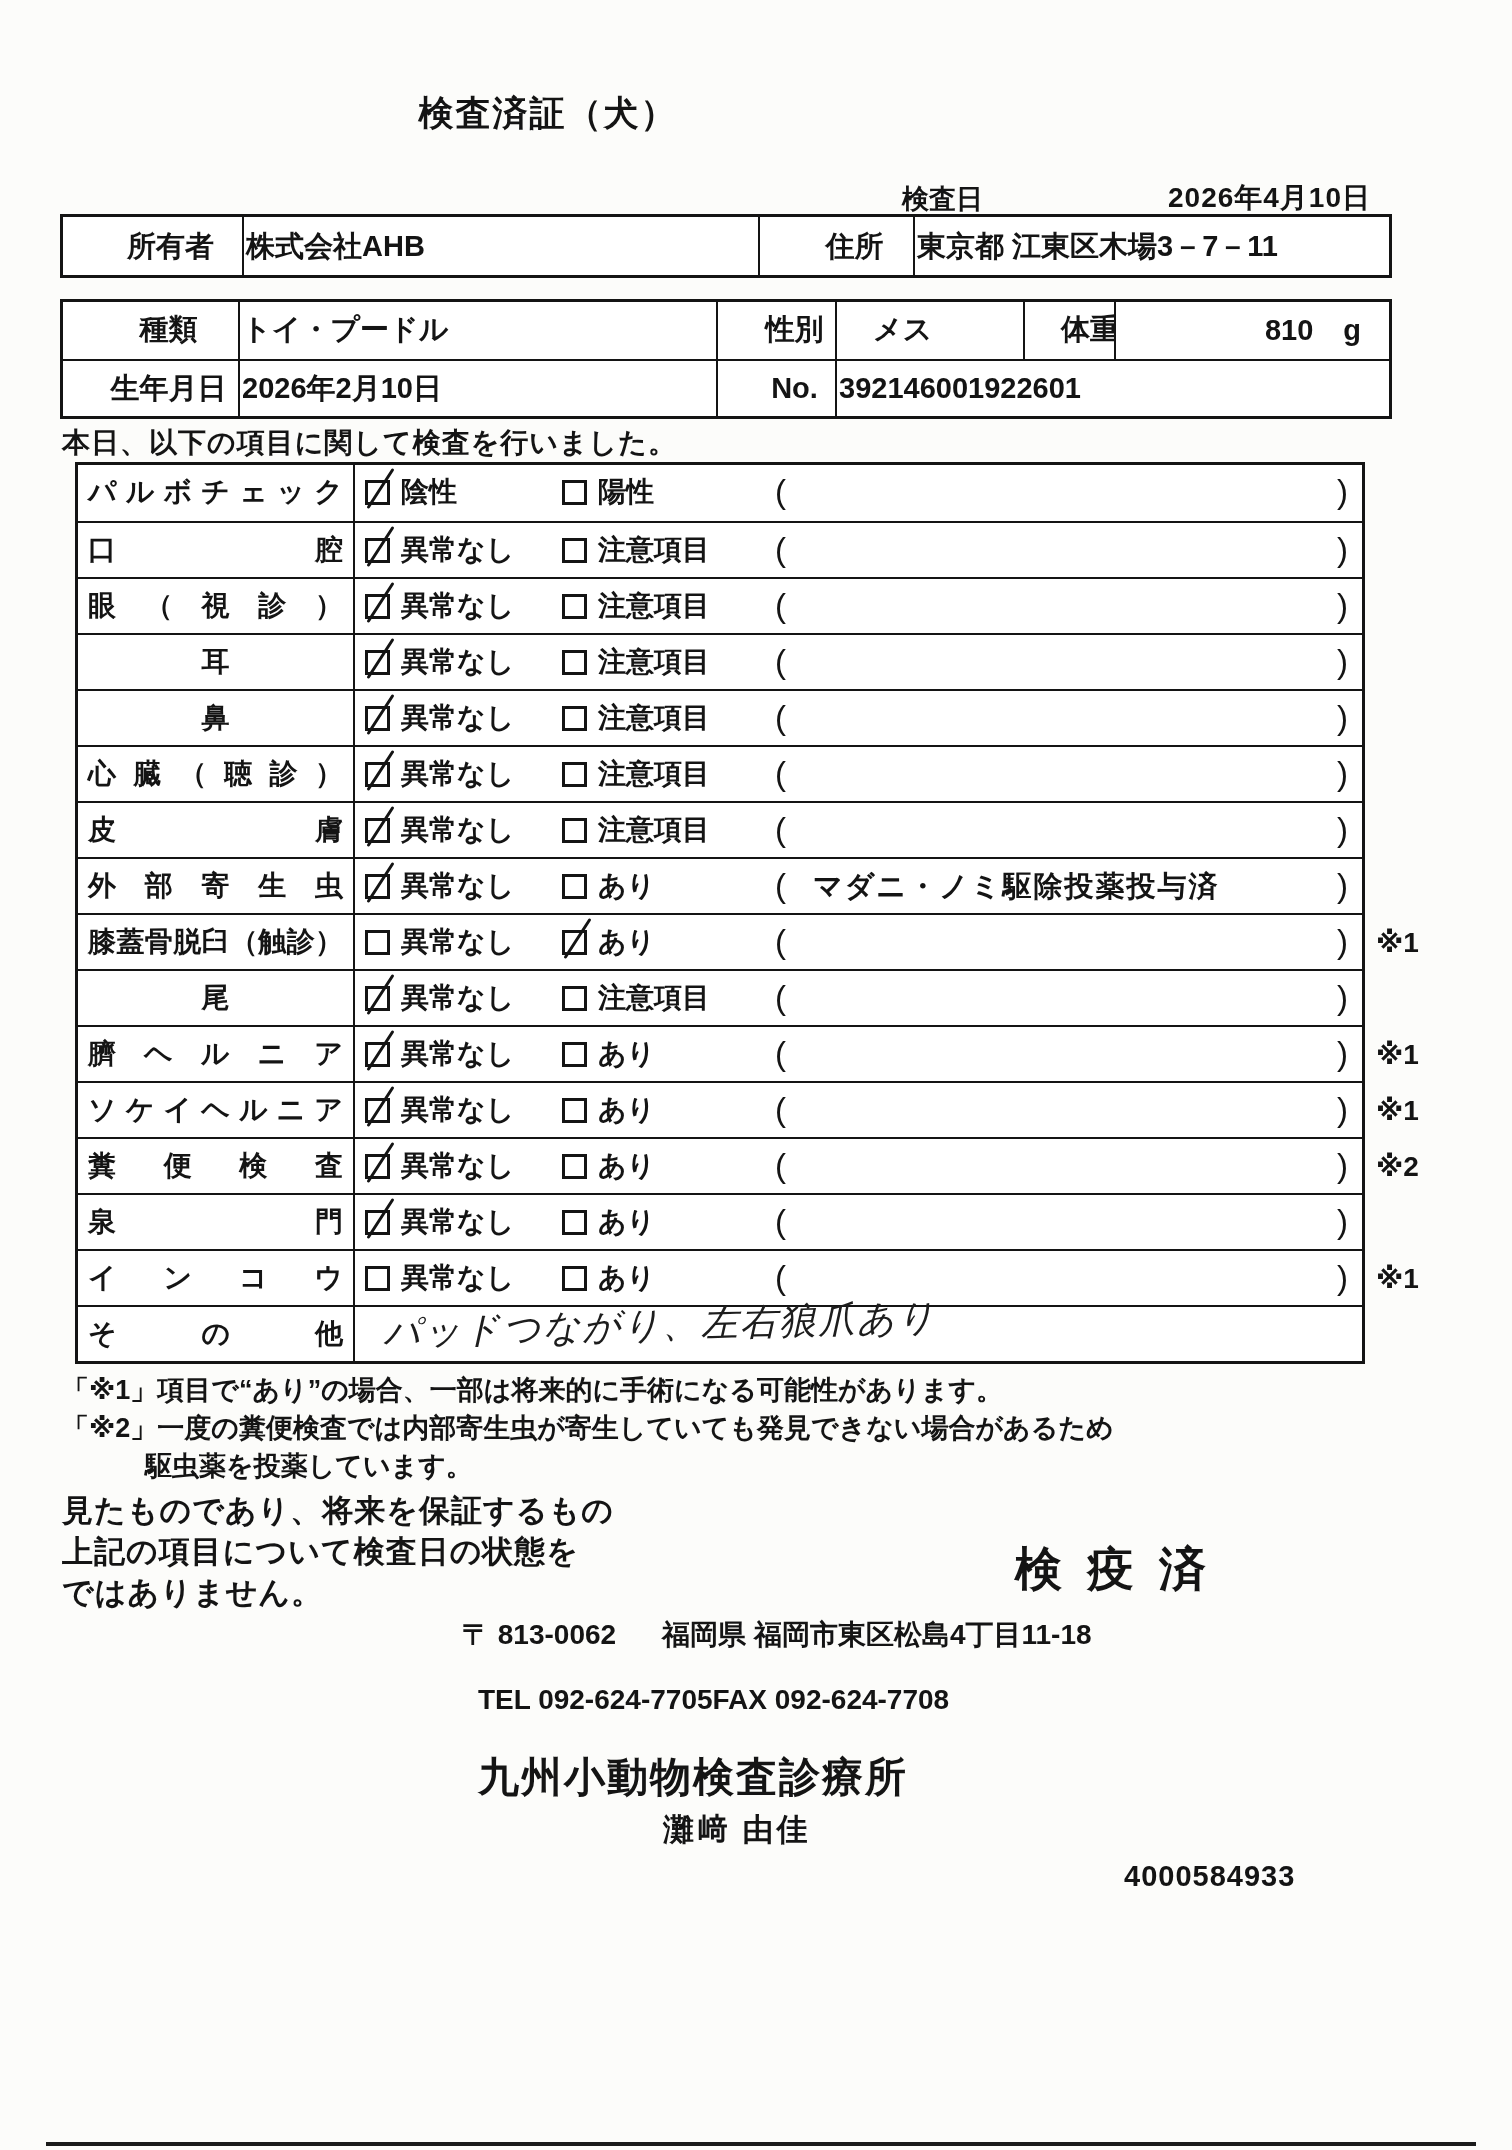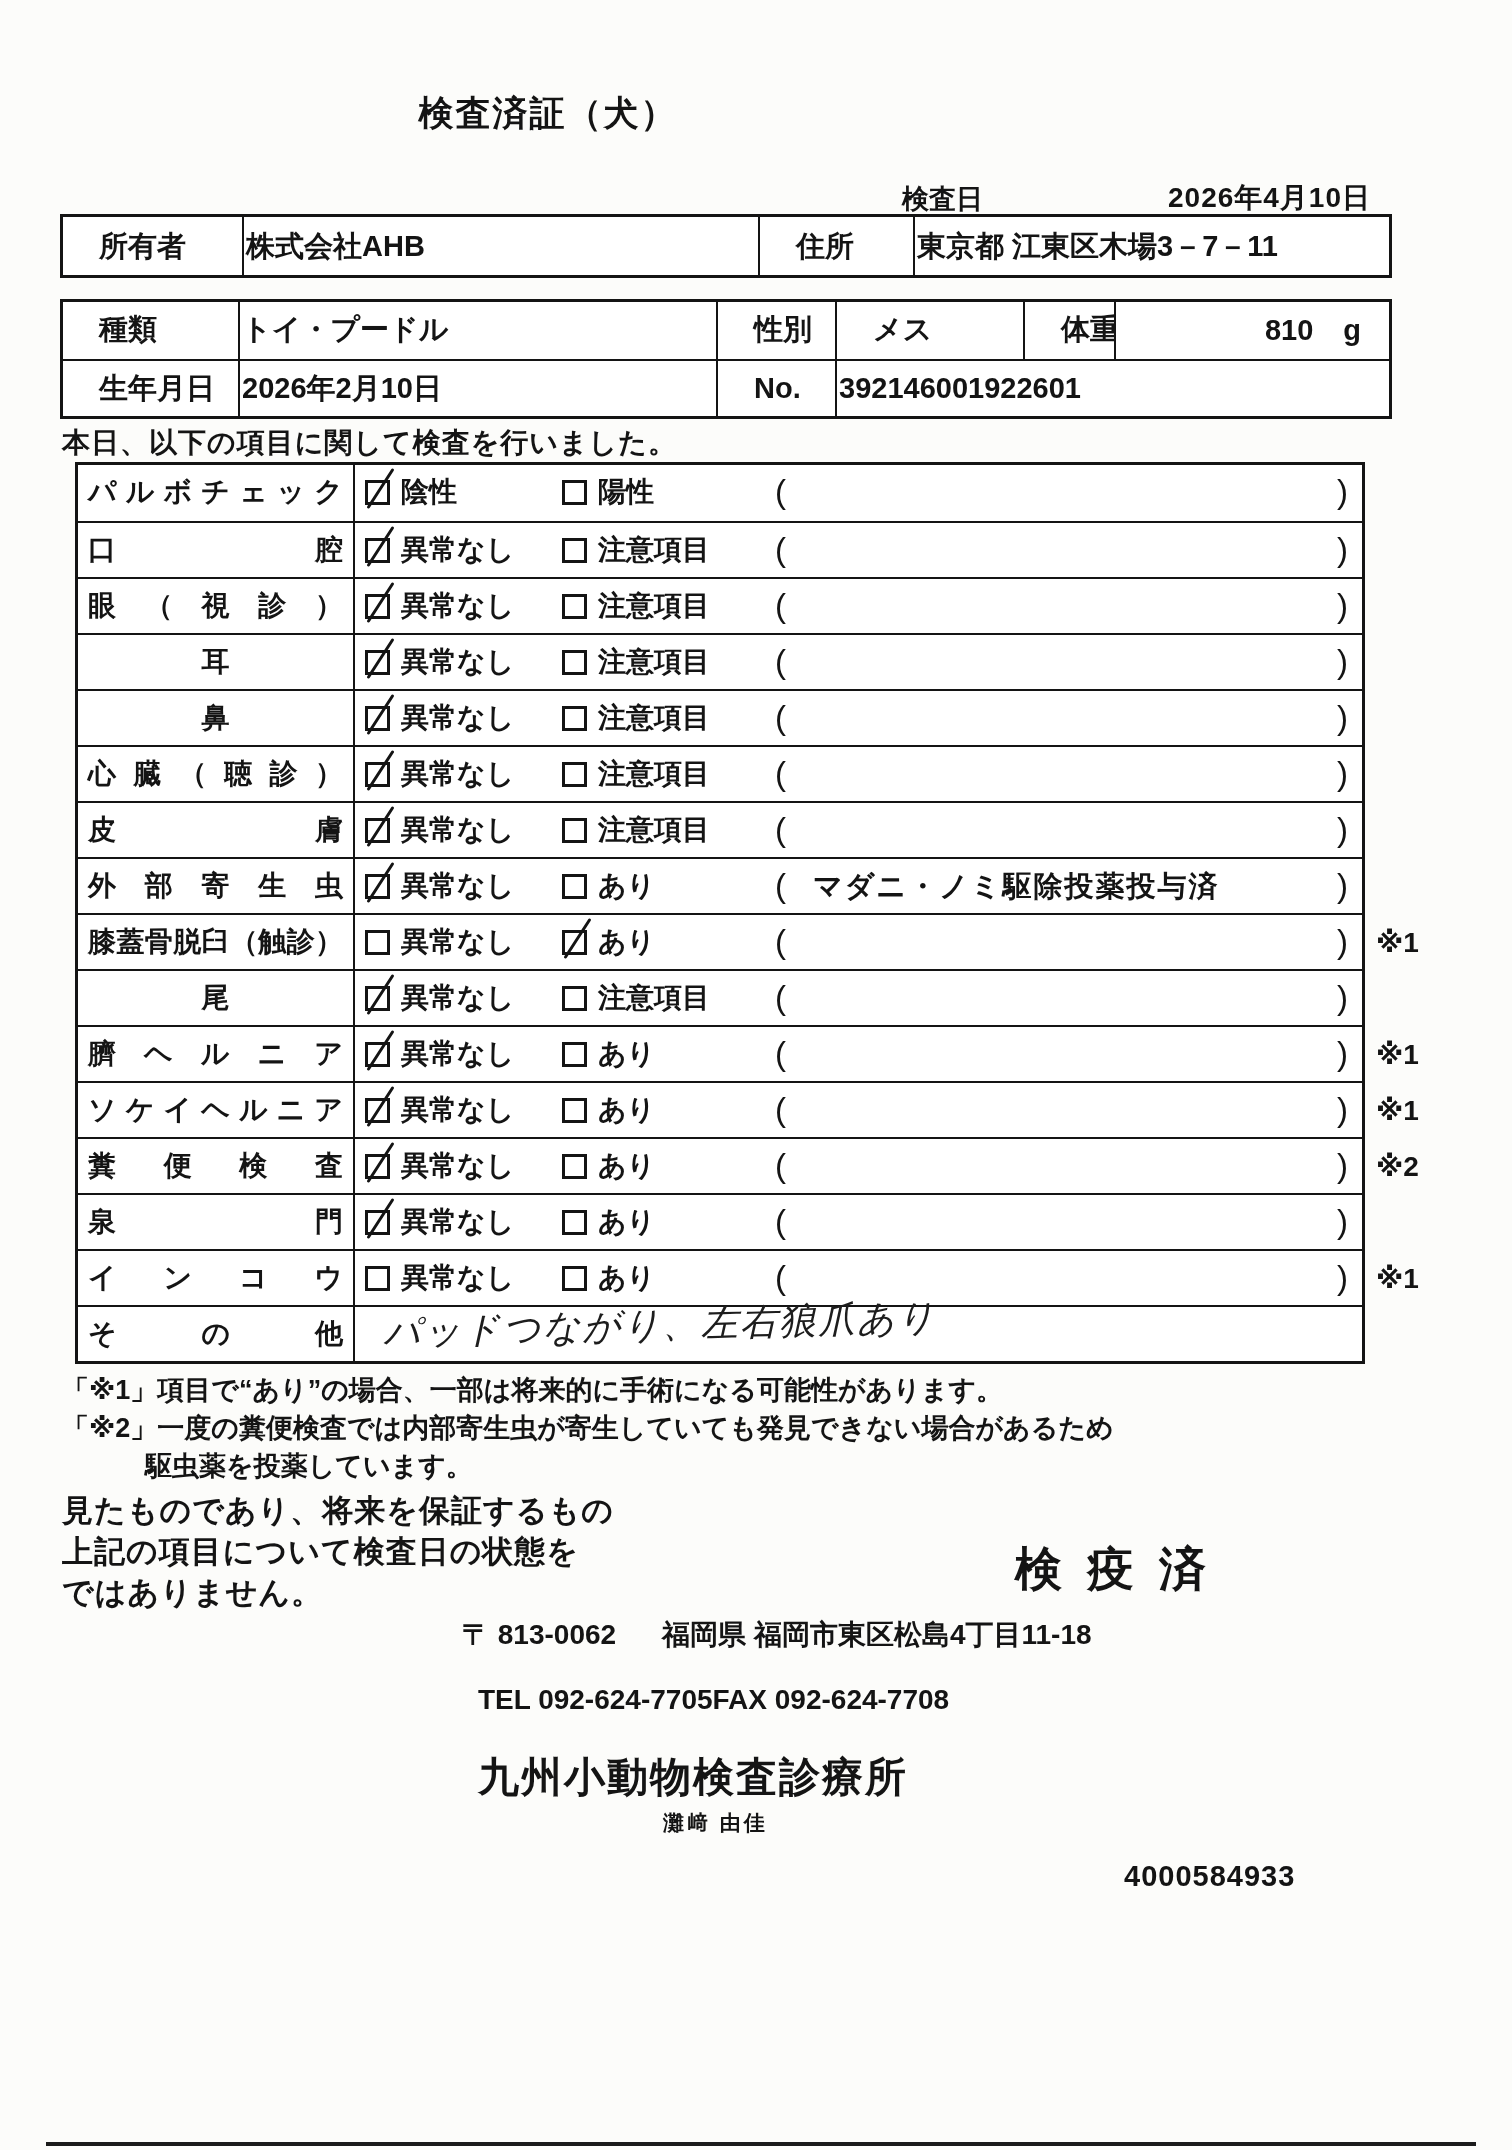--- a/index.html
+++ b/index.html
@@ -22,21 +22,21 @@
   .insp-date-value { top:179px; left:1168px; font-size:28px; letter-spacing:1px; }
 
   
   .tableA { top:214px; left:60px; width:1332px; height:64px; border:3px solid #141414; display:flex; background:#fff; }
   .tableB { top:299px; left:60px; width:1332px; border:3px solid #141414; background:#fff; }
   .hrow { display:flex; height:57px; }
   .hrow + .hrow { border-top:2px solid #141414; }
   .hcell { border-right:2px solid #141414; font-size:29px; line-height:55px; overflow:hidden; white-space:nowrap; }
   .tableA .hcell { line-height:58px; }
   .hcell.last { border-right:none; flex:1; }
-  .hcell.center { text-align:left;padding-left:36px; }
+  .hcell.center { text-align:center;padding-left:36px; }
   .hcell.val { padding-left:2px; }
   .w181{width:181px;} .w516{width:516px;} .w155{width:155px;}
   .w177{width:177px;} .w518{width:478px;} .w119{width:119px;} .w154{width:154px;margin-left:34px;} .w91{width:91px;}
   .weight-cell { display:flex; justify-content:flex-end; align-items:center; gap:30px; padding-right:28px; }
 
   .intro { top:424px; left:62px; font-size:28px; letter-spacing:1px; }
 
   
   .examTable { top:462px; left:75px; width:1290px; border:3px solid #141414; background:#fff; }
   .trow { display:flex; height:56px; position:relative; border-top:2px solid #141414; }
@@ -74,21 +74,21 @@
   .note1 { top:1372px; left:62px; font-size:27px; }
   .note2 { top:1410px; left:62px; font-size:27px; }
   .note2c { top:1448px; left:145px; font-size:27px; }
   .disclaimer { top:1490px; left:62px; font-size:31px; line-height:41px; letter-spacing:1px; }
 
   
   .stamp { top:1538px; left:1015px; font-size:47px; letter-spacing:6px; }
   .postal-line { top:1616px; left:462px; display:flex; gap:46px; font-size:28px; }
   .tel-line { top:1684px; left:478px; display:flex; font-size:28px; }
   .clinic-name { top:1750px; left:478px; font-size:41px; letter-spacing:2px; }
-  .clinic-vet { top:1809px; left:663px; font-size:21px; letter-spacing:3px; }
+  .clinic-vet { top:1809px; left:663px; font-size:31px; letter-spacing:3px; }
   .serial { top:1860px; left:1124px; font-size:29px; letter-spacing:1px; }
   .scan-edge { top:2142px; left:46px; width:1430px; height:4px; background:#1b1b1b; }
 </style>
 </head>
 <body>
 
 <div class="page">
 
   <div class="abs title">検査済証（犬）</div>
   <div class="abs insp-date-label">検査日</div>

